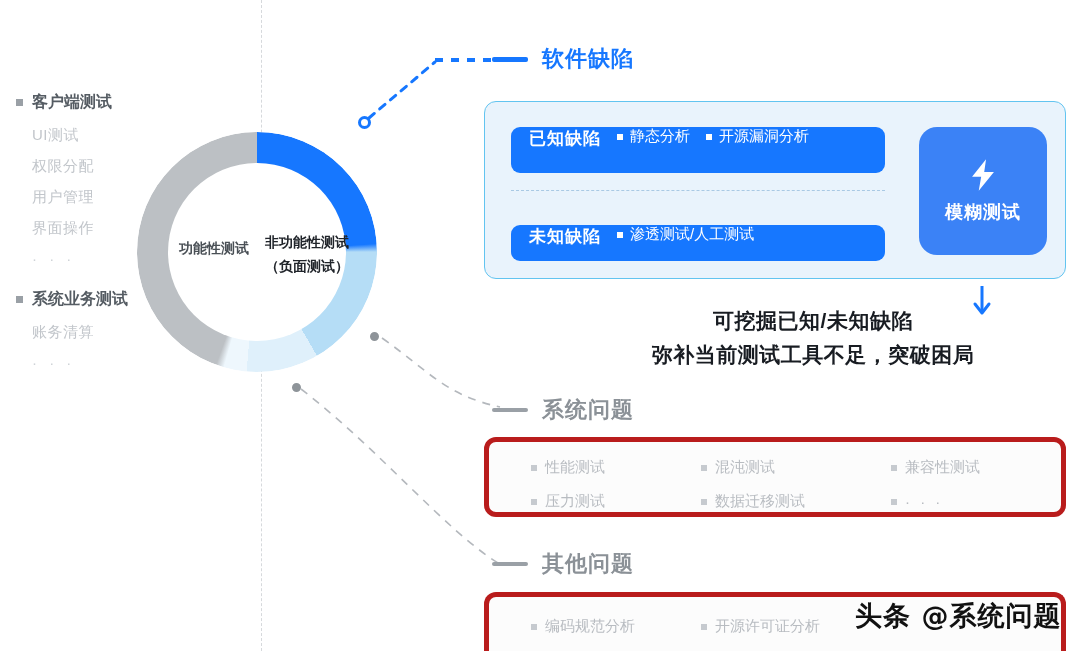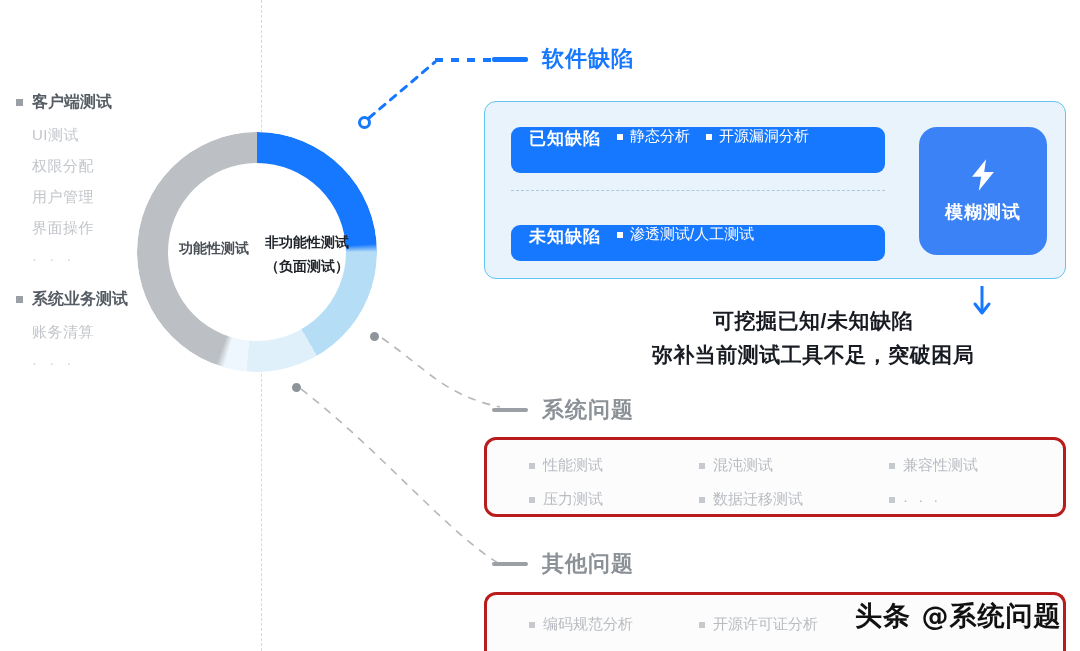--- a/index.html
+++ b/index.html
@@ -116,21 +116,21 @@
   }
   .fuzz-label{font-size:18px;font-weight:bold;letter-spacing:1px;}
 
   .tagline{
     position:absolute;left:560px;top:304px;width:506px;text-align:center;
     font-size:21px;font-weight:bold;color:#181c22;line-height:34px;letter-spacing:.5px;
   }
 
   
   .gcard{
-    position:absolute;background:#fcfcfc;border:3px solid #b91c1c;border-radius:12px;
+    position:absolute;background:#fcfcfc;border:5px solid #b91c1c;border-radius:12px;
     box-sizing:border-box;
   }
   .gcard .row{
     display:flex;align-items:center;
     position:absolute;font-size:15px;color:#b8bcc1;
   }
   .gitem{display:flex;align-items:center;gap:8px;white-space:nowrap;}
   .gitem .sq{background:#c6cacf;width:6px;height:6px;}
   .gitem.dots span.txt{letter-spacing:3px;}
 

